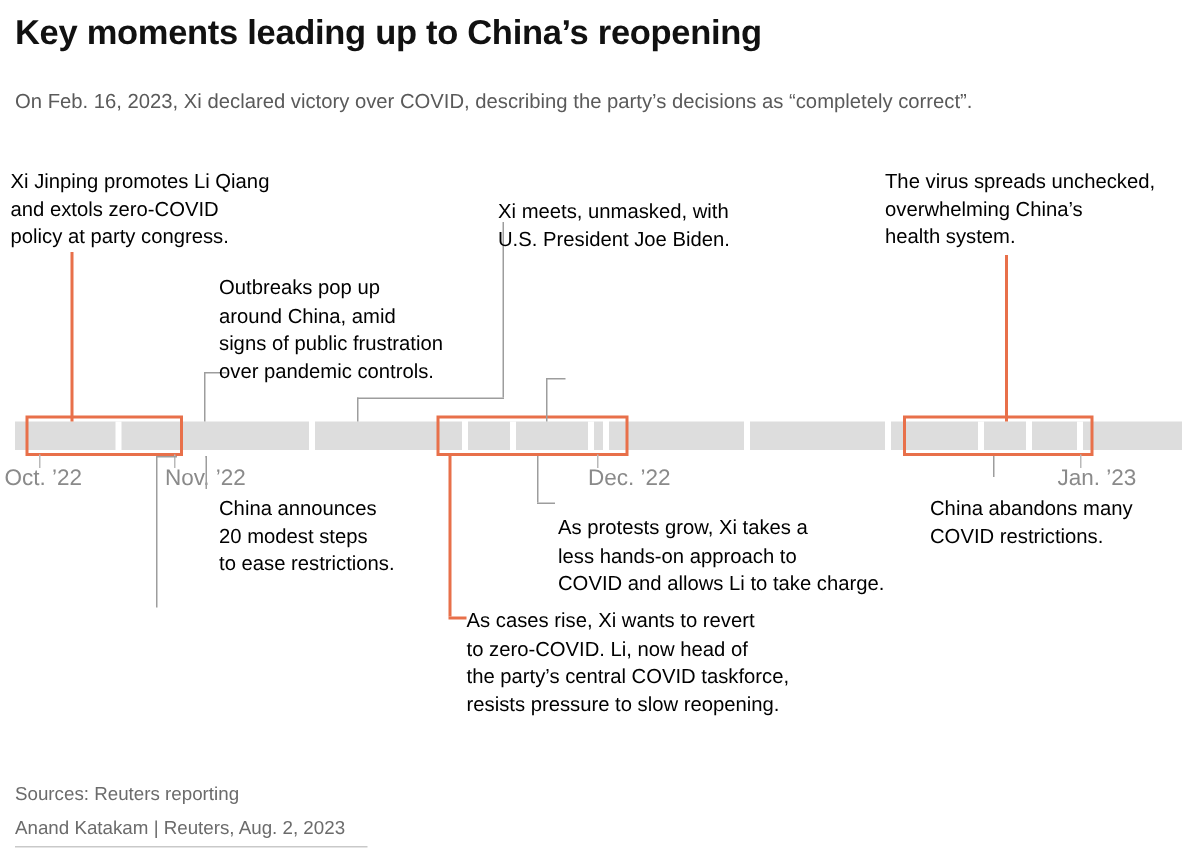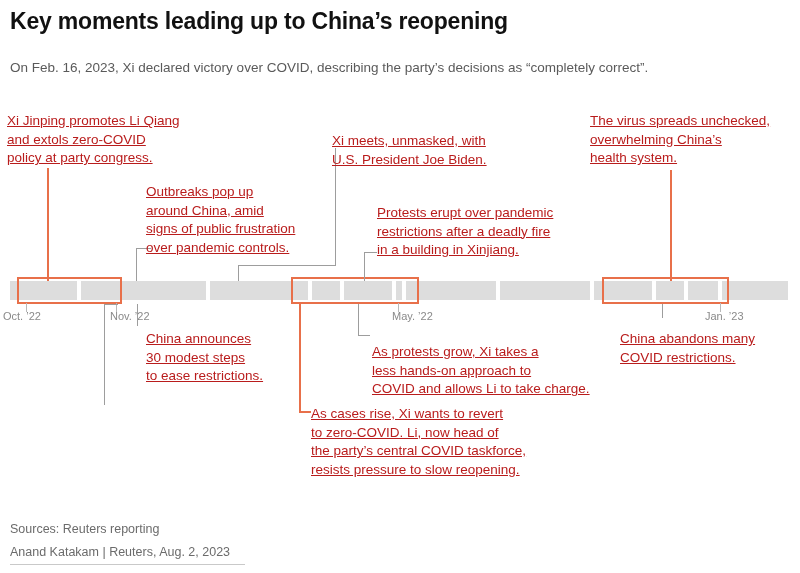--- a/index.html
+++ b/index.html
@@ -31,37 +31,36 @@
   .hl{
     position:absolute;top:277px;height:27px;
     border:2px solid #e8704a;
     box-sizing:border-box;
     background:transparent;
   }
 
   
   .tick{position:absolute;width:1px;background:#b9b9b9;}
   .mlabel{
-    position:absolute;font-size:11px;color:#8a8a8a;white-space:nowrap;
+    position:absolute;font-size:15px;color:#8a8a8a;white-space:nowrap;
   }
 
   
   .lead-v{position:absolute;width:1px;background:#9d9d9d;}
   .lead-h{position:absolute;height:1px;background:#9d9d9d;}
   .lead-v.orange{background:#e8704a;width:1.5px;}
   .lead-h.orange{background:#e8704a;height:1.5px;}
 
   
   .anno{
     position:absolute;
     font-size:13.5px;
     line-height:18.5px;
-    color:#b91c1c;
+    color:#000000;
     white-space:pre-line;
-    text-decoration:underline;
   }
 
   
   .foot{
     position:absolute;left:10px;
     font-size:12.5px;color:#6b6b6b;white-space:nowrap;
   }
   .foot-rule{
     position:absolute;left:10px;top:564px;width:235px;height:1px;background:#c9c9c9;
   }
@@ -94,21 +93,21 @@
   <div class="hl" style="left:291px;width:128px;"></div>
   <div class="hl" style="left:602px;width:127px;"></div>
 
   <div class="tick" style="left:26px;top:303px;height:9px;"></div>
   <div class="tick" style="left:116px;top:303px;height:9px;"></div>
   <div class="tick" style="left:398px;top:303px;height:9px;"></div>
   <div class="tick" style="left:720px;top:303px;height:9px;"></div>
 
   <div class="mlabel" style="left:3px;top:310px;">Oct. ’22</div>
   <div class="mlabel" style="left:110px;top:310px;">Nov. ’22</div>
-  <div class="mlabel" style="left:392px;top:310px;">May. ’22</div>
+  <div class="mlabel" style="left:392px;top:310px;">Dec. ’22</div>
   <div class="mlabel" style="left:705px;top:310px;">Jan. ’23</div>
 
   <div class="lead-v orange" style="left:47px;top:168px;height:113px;"></div>
 
   <div class="lead-h" style="left:136px;top:248px;width:15px;"></div>
   <div class="lead-v" style="left:136px;top:248px;height:33px;"></div>
 
   <div class="lead-v" style="left:335px;top:148px;height:117px;"></div>
   <div class="lead-h" style="left:238px;top:265px;width:98px;"></div>
   <div class="lead-v" style="left:238px;top:265px;height:16px;"></div>
@@ -137,30 +136,27 @@
 policy at party congress.</div>
 
   <div class="anno" style="left:146px;top:183px;width:190px;">Outbreaks pop up
 around China, amid
 signs of public frustration
 over pandemic controls.</div>
 
   <div class="anno" style="left:332px;top:112px;width:215px;margin-top:20px;">Xi meets, unmasked, with
 U.S. President Joe Biden.</div>
 
-  <div class="anno" style="left:377px;top:204px;width:230px;">Protests erupt over pandemic
-restrictions after a deadly fire
-in a building in Xinjiang.</div>
 
   <div class="anno" style="left:590px;top:112px;width:215px;">The virus spreads unchecked,
 overwhelming China’s
 health system.</div>
 
   <div class="anno" style="left:146px;top:330px;width:190px;">China announces
-30 modest steps
+20 modest steps
 to ease restrictions.</div>
 
 
   <div class="anno" style="left:372px;top:343px;width:250px;">As protests grow, Xi takes a
 less hands-on approach to
 COVID and allows Li to take charge.</div>
 
   <div class="anno" style="left:311px;top:405px;width:290px;">As cases rise, Xi wants to revert
 to zero-COVID. Li, now head of
 the party’s central COVID taskforce,

